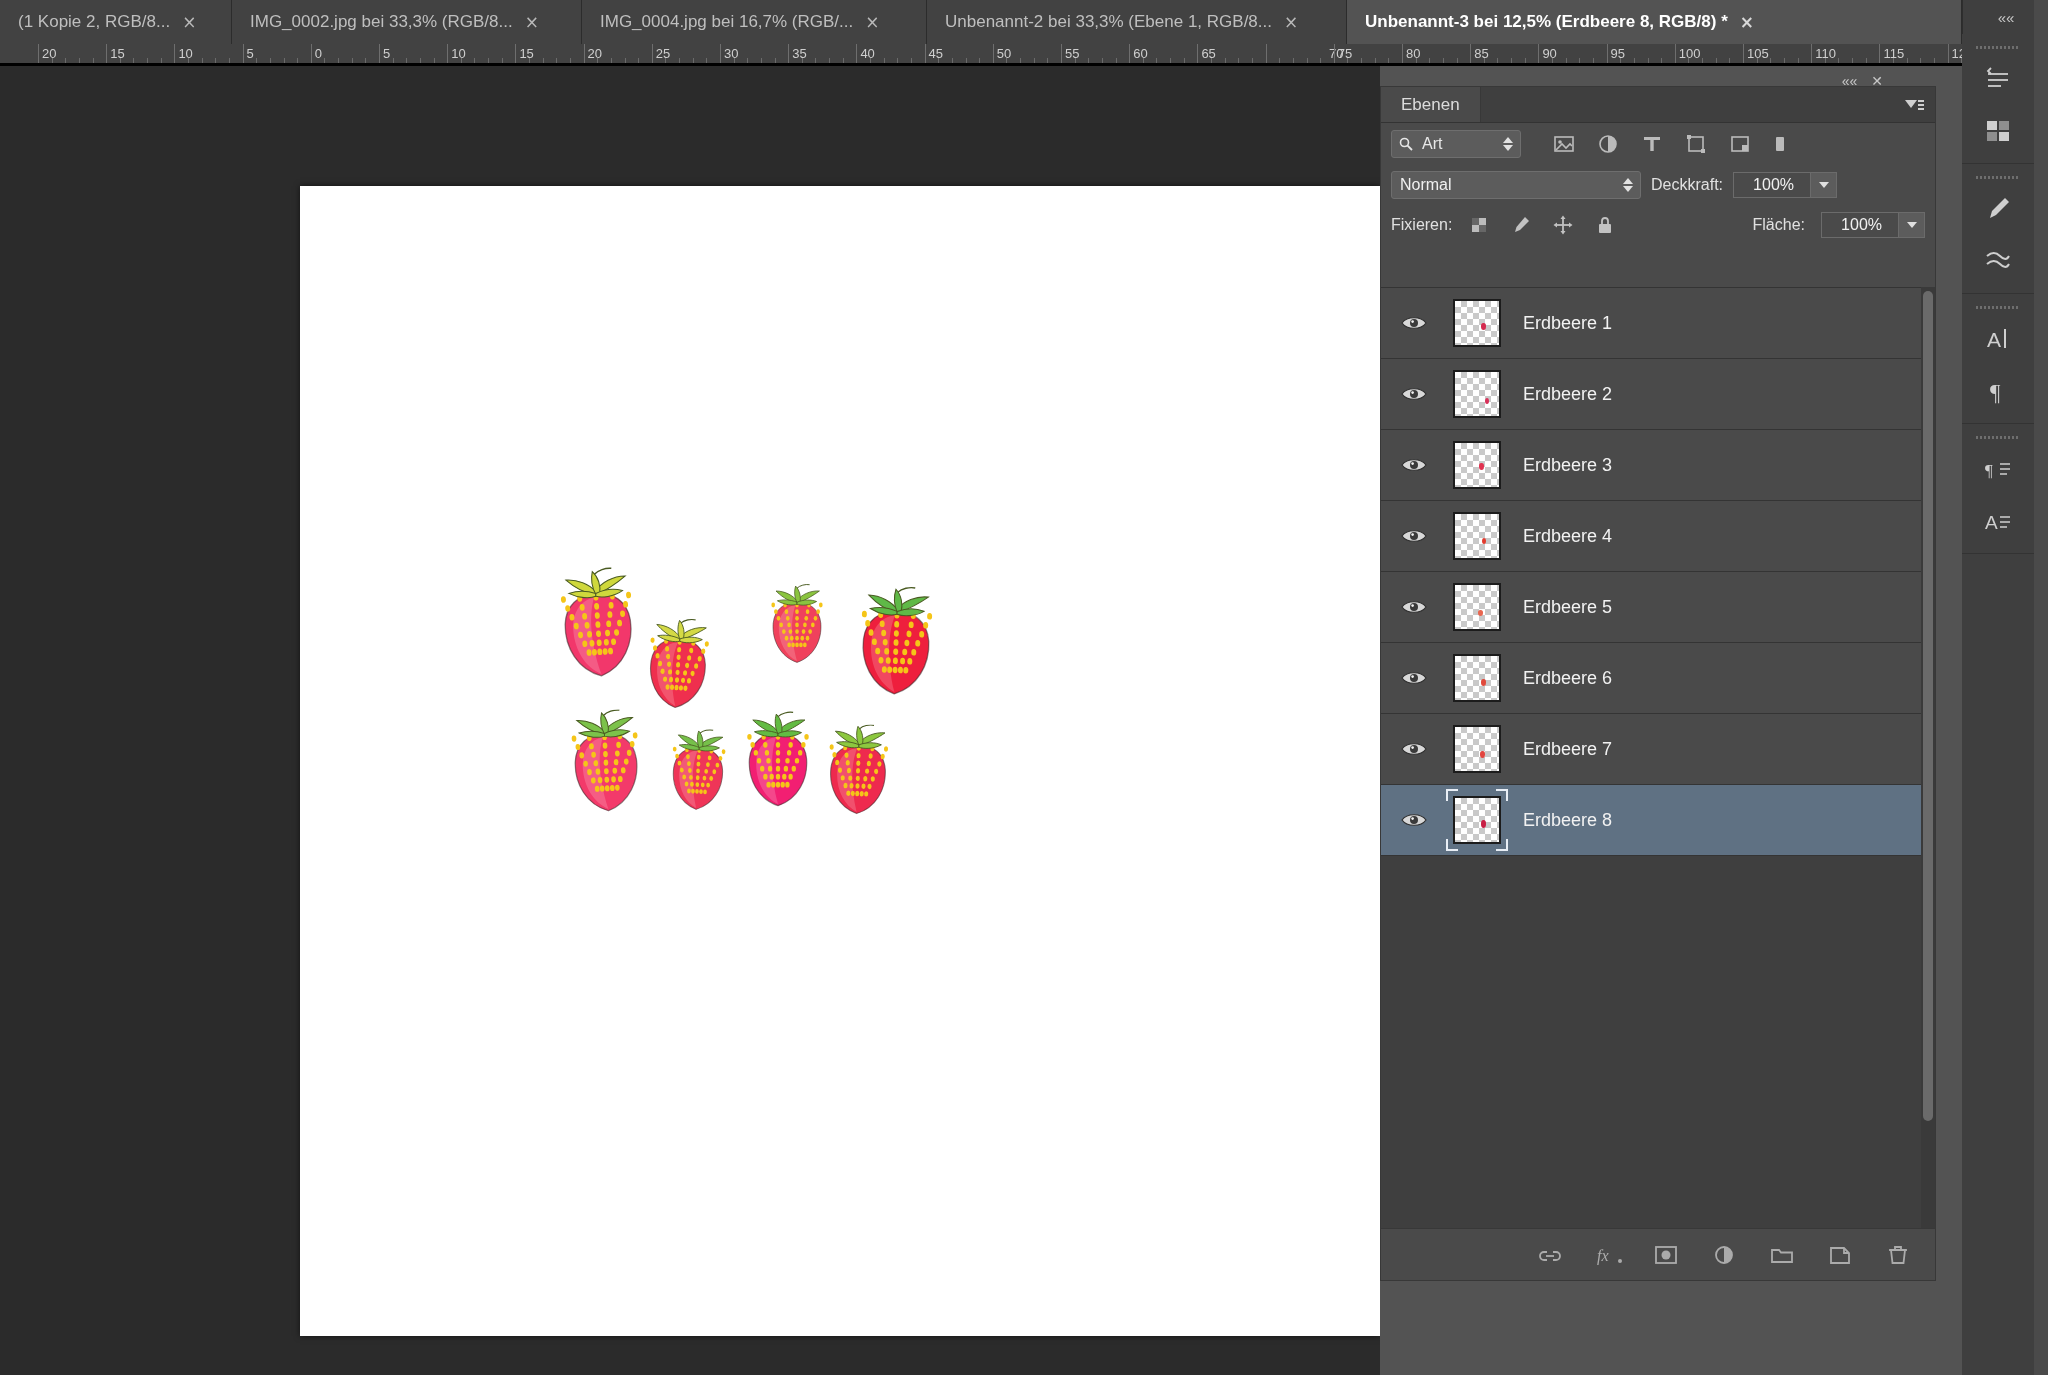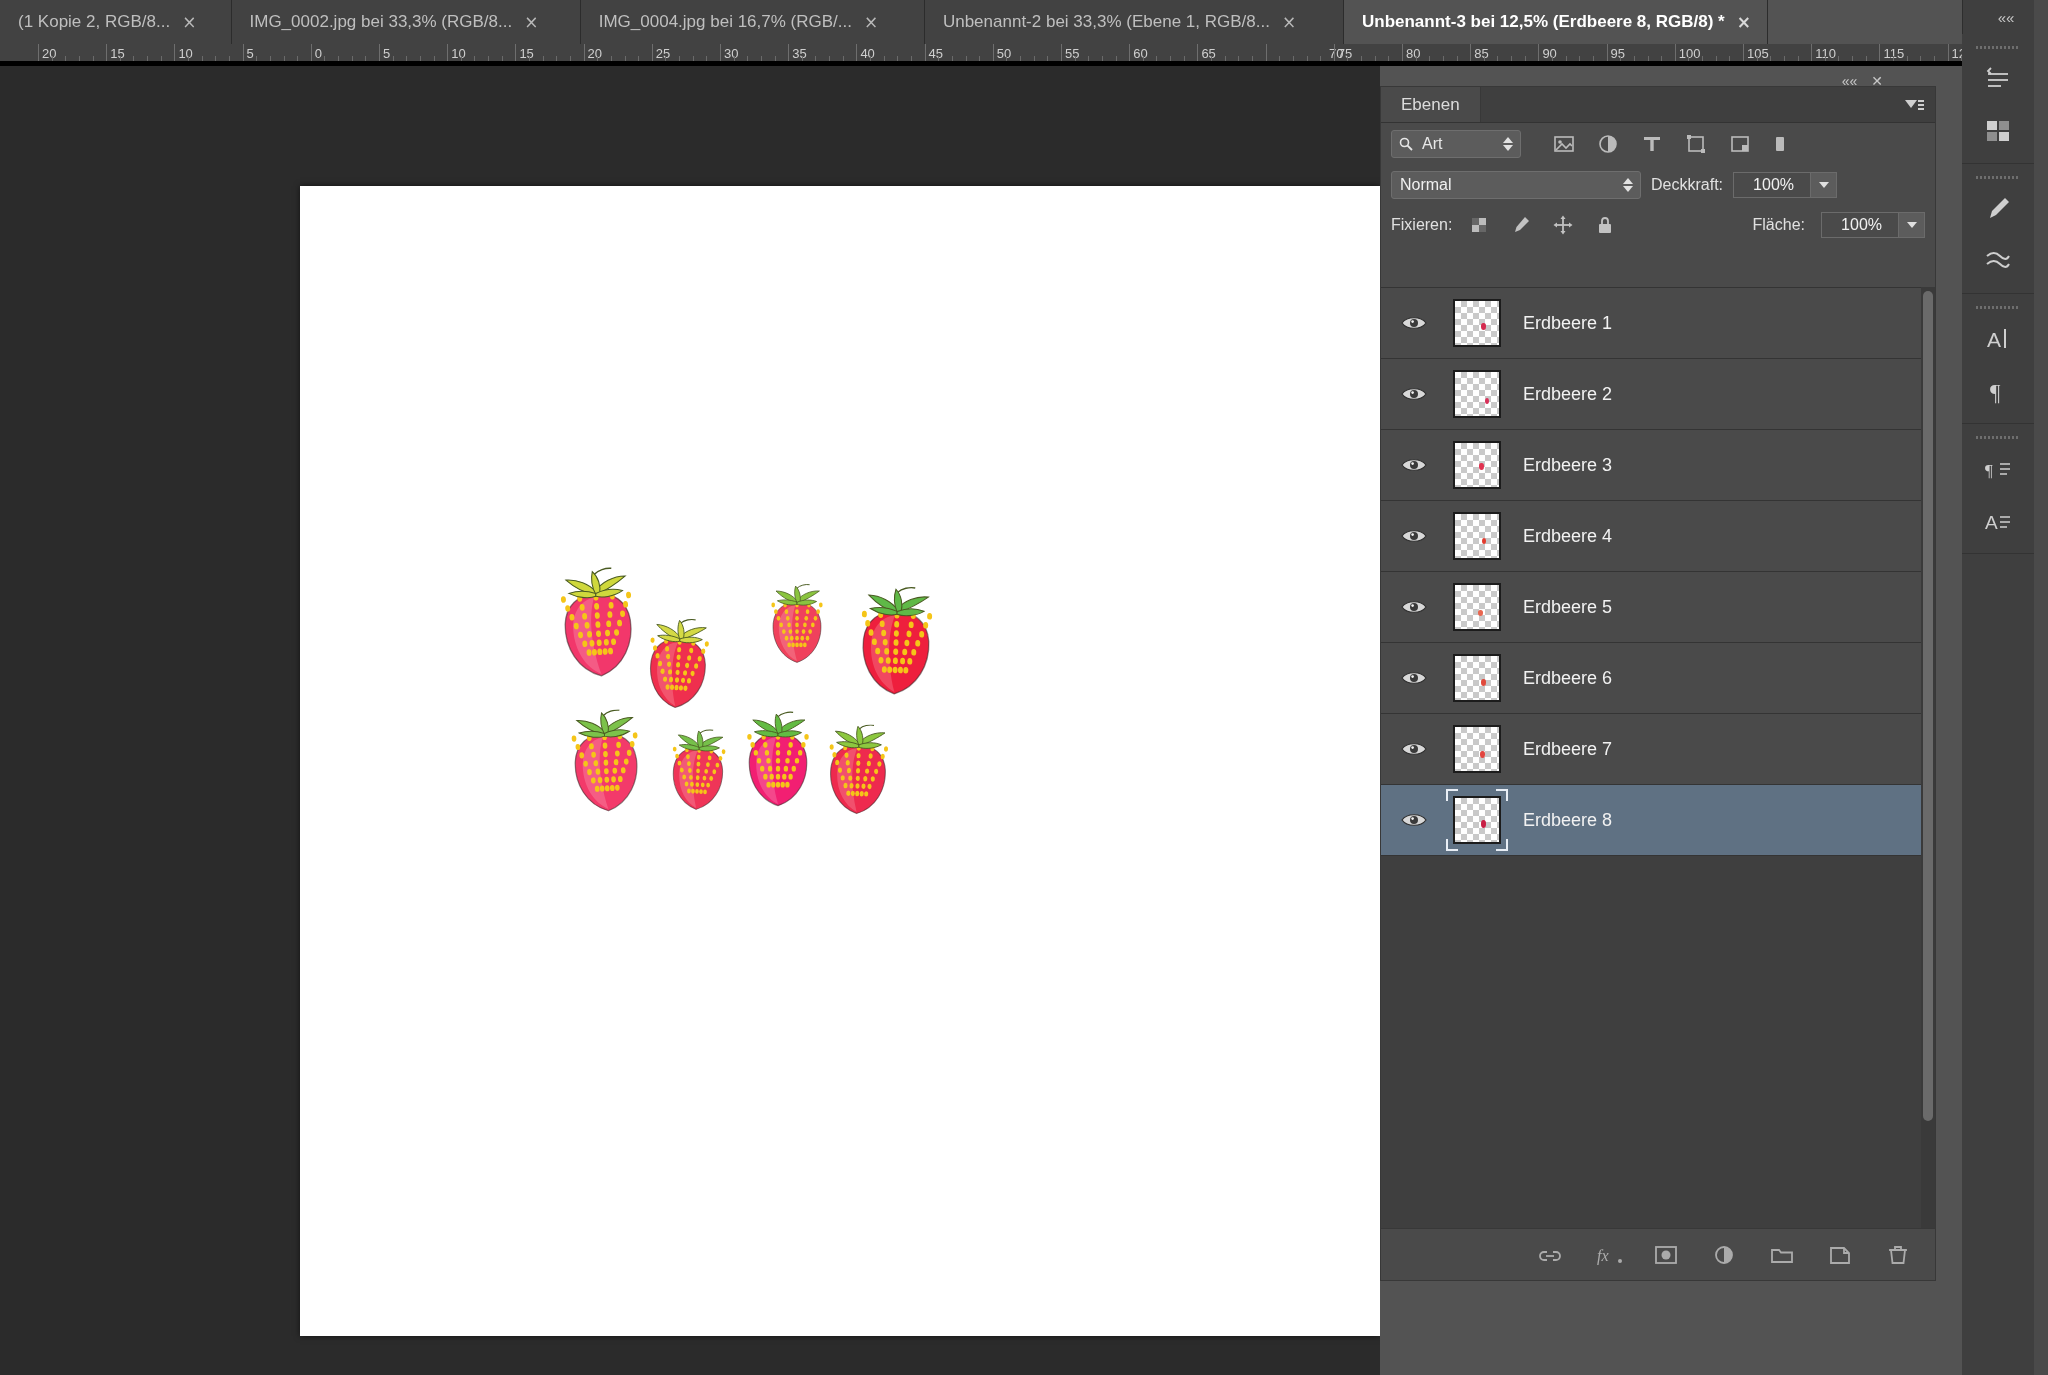--- a/index.html
+++ b/index.html
@@ -7,21 +7,21 @@
     width: 2048px; height: 1375px;
     background: #3b3b3b;
     font-family: "Liberation Sans", sans-serif;
     overflow: hidden;
     -webkit-font-smoothing: antialiased;
   }
   .app { position: relative; width: 2048px; height: 1375px; background: #535353; }
 
   
   .tabbar {
-    position: absolute; left: 0; top: 0; width: 1768px; height: 44px;
+    position: absolute; left: 0; top: 0; width: 1962px; height: 44px;
     background: #353535; display: flex; align-items: flex-end;
   }
   .tab {
     height: 44px; display: flex; align-items: center; gap: 12px;
     padding: 0 16px 0 18px;
     background: #424242;
     border-right: 1px solid #2c2c2c;
     color: #bfbfbf; font-size: 17px; white-space: nowrap;
     position: relative;
   }
@@ -29,21 +29,21 @@
   .tab-label { overflow: hidden; }
   .tab-close {
     font-size: 17px; color: #b9b9b9; line-height: 1; cursor: pointer;
     font-family: "DejaVu Sans", sans-serif;
   }
   .tab.active .tab-close { color: #d8d8d8; }
 
   
   .ruler {
     position: absolute; left: 0; top: 44px; width: 1962px; height: 22px;
-    background: #424242; border-bottom: 5px solid #000000;
+    background: #424242; border-bottom: 3px solid #000000;
     overflow: hidden;
   }
   .ruler-tick {
     position: absolute; top: 0; height: 22px; width: 1px; background: #6e6e6e;
   }
   .ruler-lbl {
     position: absolute; top: 2px; font-size: 13px; color: #cfcfcf;
     font-family: "Liberation Sans", sans-serif; padding-left: 4px;
   }
   .ruler-minor {

